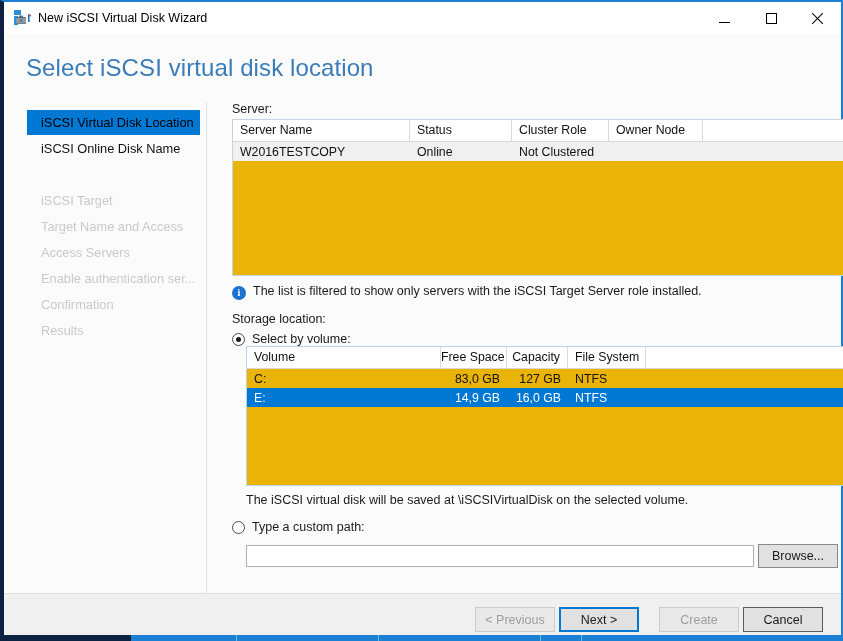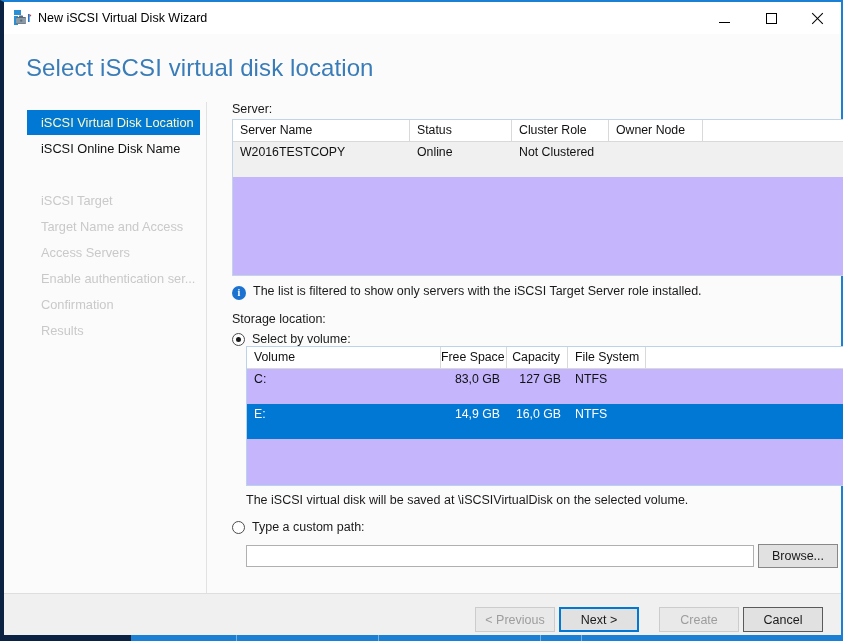--- a/index.html
+++ b/index.html
@@ -143,21 +143,21 @@
     padding-left: 14px;
     box-sizing: border-box;
     font-size: 12.8px;
     color: #c9c9c9;
     white-space: nowrap;
     overflow: hidden;
     cursor: default;
   }
   .nav-item.selected {
     background: #0078d4;
-    color: #fef9c3;
+    color: #000000;
   }
   .nav-item.enabled {
     color: #111111;
   }
 
   
   .content {
     position: absolute;
     left: 216px; top: 0;
     width: 615px;
@@ -167,21 +167,21 @@
   .field-label {
     position: absolute;
     font-size: 12.5px;
     color: #1a1a1a;
     white-space: nowrap;
   }
 
   
   .grid {
     position: absolute;
-    background: #c4b5fd;
+    background: #eab308;
     box-sizing: border-box;
   }
   .grid.server-grid {
     left: 0; top: 17px;
     width: 612px; height: 157px;
     border: 1px solid #c4d4e4;
   }
   .grid.volume-grid {
     left: 14px; top: 244px;
     width: 598px; height: 140px;
@@ -200,21 +200,21 @@
     padding-left: 7px;
     box-sizing: border-box;
     border-right: 1px solid #d9d9d9;
     white-space: nowrap;
     overflow: hidden;
   }
   .grid-head .th.num { text-align: right; padding-right: 7px; padding-left: 0; }
   .grid-head .th.last { border-right: none; }
   .grid-row {
     display: flex;
-    height: 35px;
+    height: 19px;
     cursor: default;
   }
   .grid-row .td {
     font-size: 12.3px;
     color: #111111;
     line-height: 21px;
     padding-left: 7px;
     box-sizing: border-box;
     white-space: nowrap;
     overflow: hidden;

